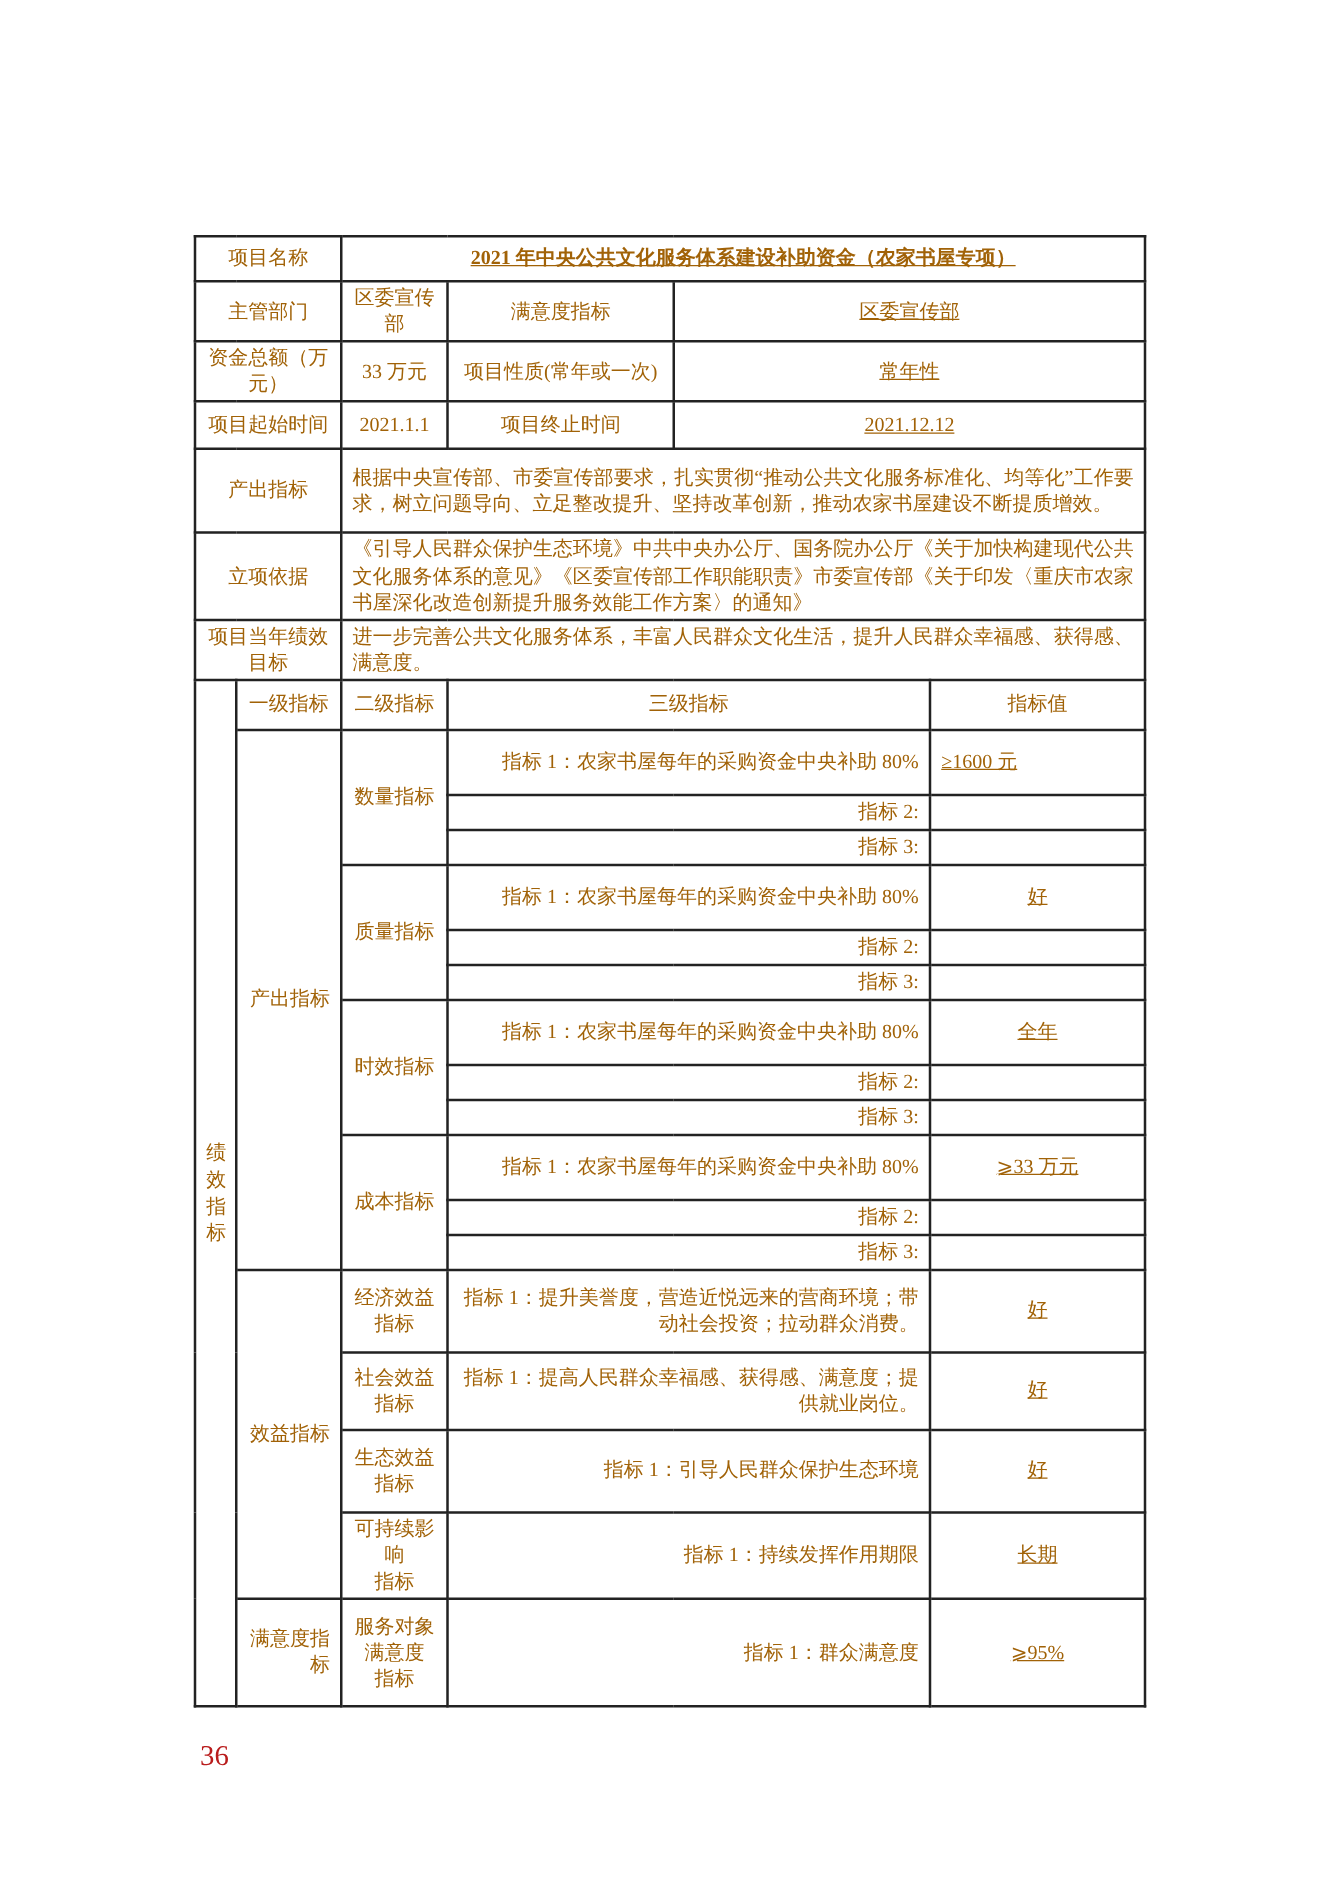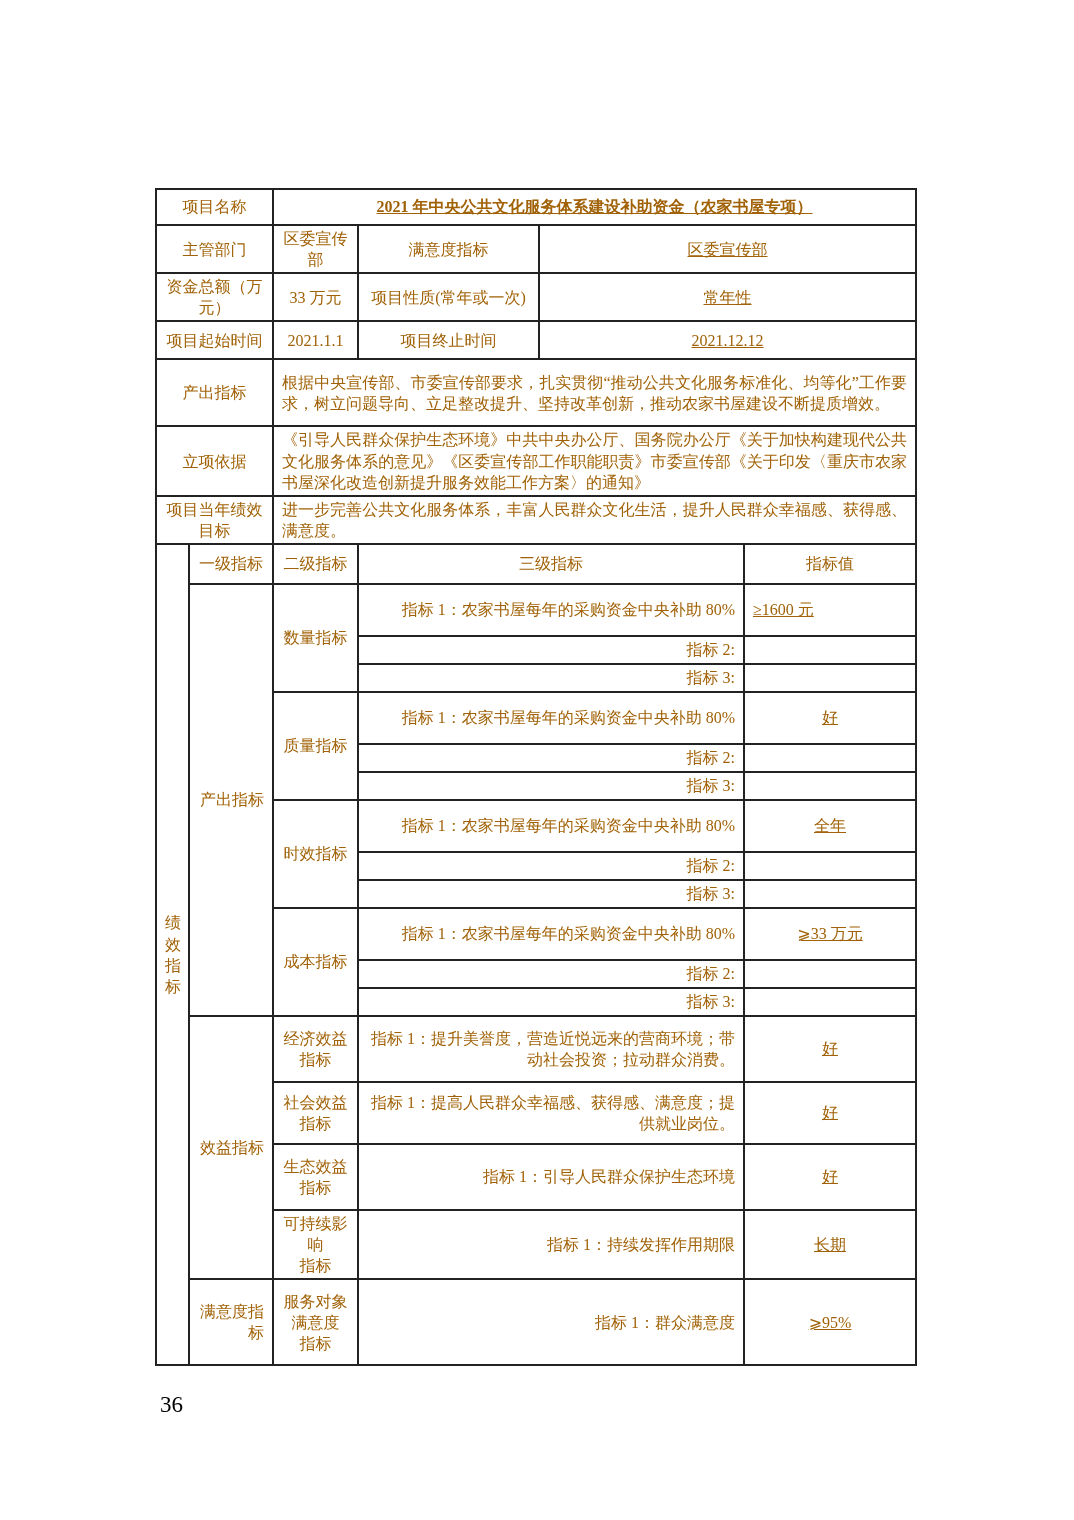--- a/index.html
+++ b/index.html
@@ -38,21 +38,21 @@
   td.vleft{ text-align: left; }
   td.hdr  { text-align: center; }
   td.pre  { white-space: pre-line; }
   td.vert {
     padding: 0; line-height: 1.55;
     word-break: break-all;
   }
   td.nowrap { white-space: nowrap; }
   .page-number {
     position: absolute; left: 160px; top: 1392px;
-    font-size: 23px; color: #000000; text-align: center;
+    font-size: 23px; color: #b91c1c; text-align: center;
   }
 </style>
 </head>
 <body>
 
 <div class="page">
 
 
   <div class="tbl-wrap">
     <table class="main">

